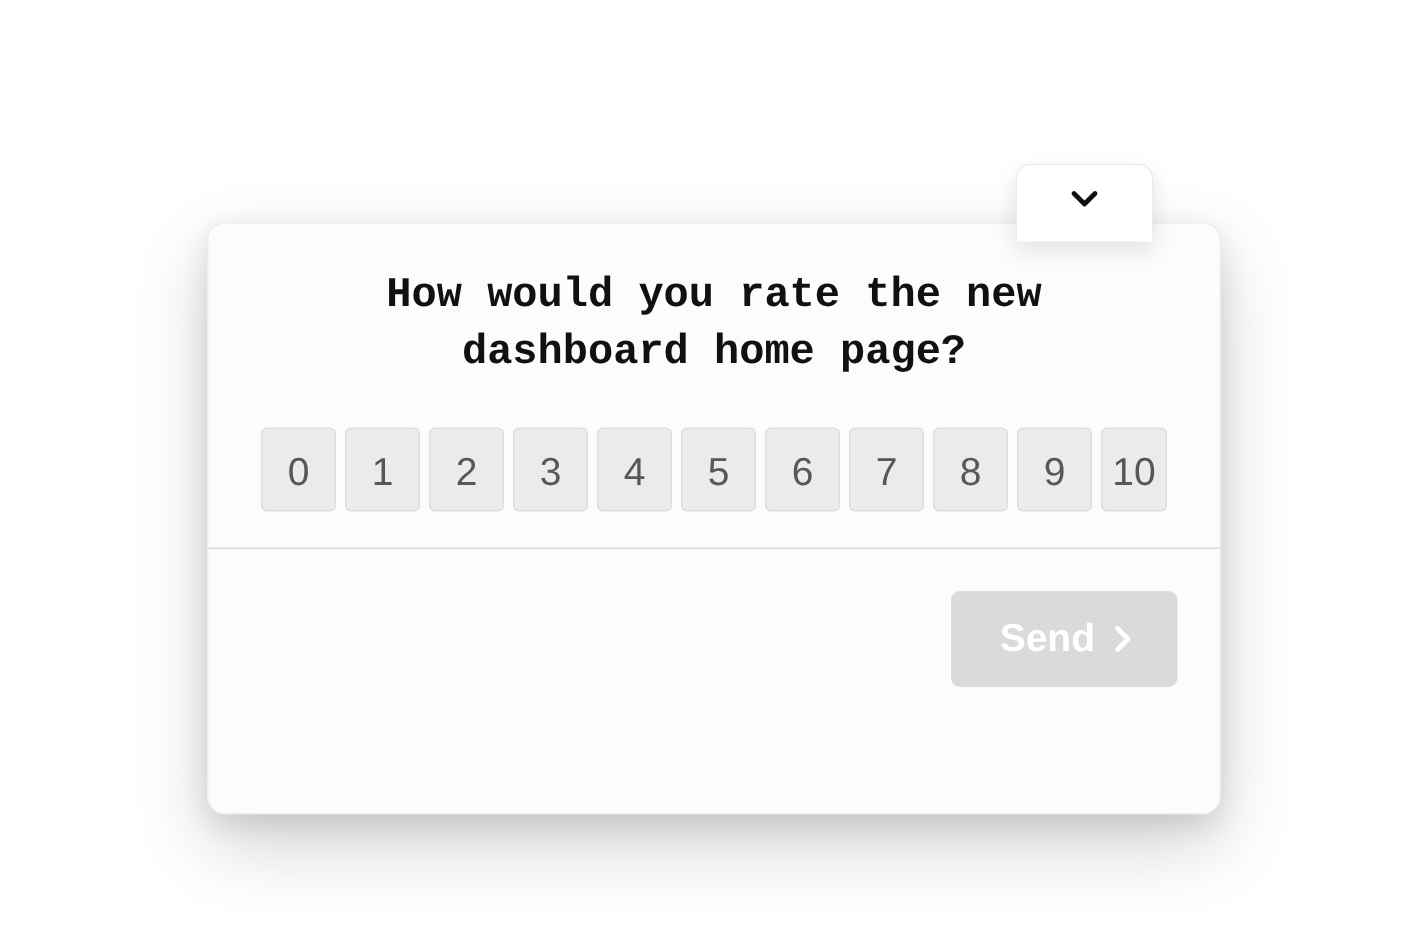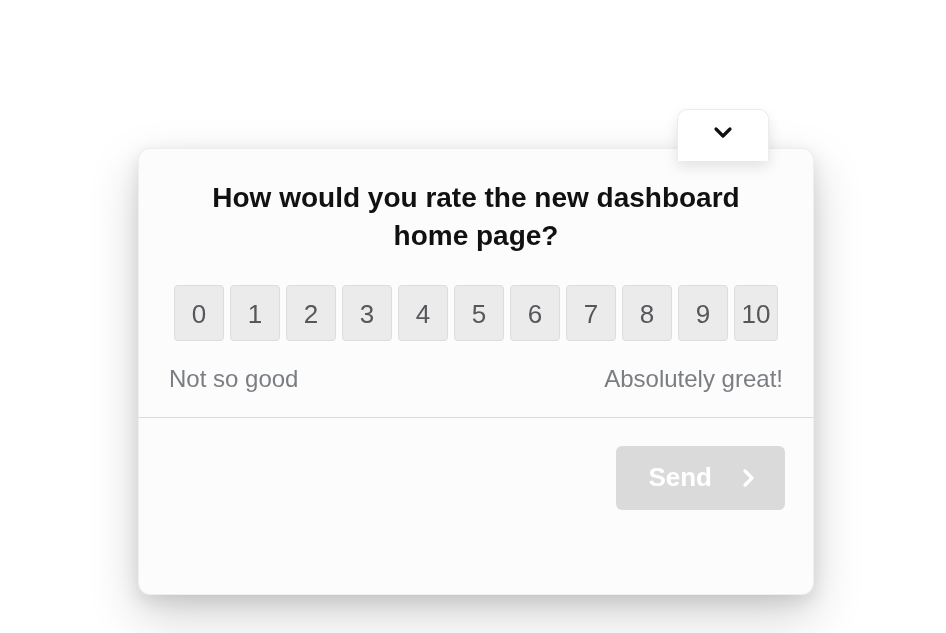--- a/index.html
+++ b/index.html
@@ -61,20 +61,21 @@
       padding: 30px 28px 24px 28px;
     }
 
     .question {
       font-size: 28px;
       font-weight: 700;
       color: #111111;
       text-align: center;
       line-height: 1.35;
       margin: 0 32px 30px 32px;
+      font-family: Liberation Mono, monospace;
     }
 
     .rating-row {
       display: flex;
       justify-content: center;
       gap: 6px;
     }
 
     .rating-btn {
       flex: 0 0 auto;
@@ -119,21 +120,21 @@
     }
 
     .send-btn {
       background: #dadada;
       border: none;
       border-radius: 6px;
       height: 64px;
       padding: 0 28px 0 32px;
       display: flex;
       align-items: center;
-      gap: 29px;
+      gap: 11px;
       cursor: pointer;
     }
     .send-btn-label {
       color: #ffffff;
       font-size: 26px;
       font-weight: 700;
     }
     .send-btn svg {
       width: 16px;
       height: 24px;
@@ -171,24 +172,20 @@
         <div class="rating-btn">3</div>
         <div class="rating-btn">4</div>
         <div class="rating-btn">5</div>
         <div class="rating-btn">6</div>
         <div class="rating-btn">7</div>
         <div class="rating-btn">8</div>
         <div class="rating-btn">9</div>
         <div class="rating-btn">10</div>
       </div>
 
-      <div class="legend-row">
-        <span class="legend">Not so good</span>
-        <span class="legend">Absolutely great!</span>
-      </div>
 
     </div>
 
     <div class="divider"></div>
 
     <div class="card-footer">
       <button class="send-btn">
         <span class="send-btn-label">Send</span>
         <span>
           <svg viewBox="0 0 16 24" fill="none" aria-hidden="true">

